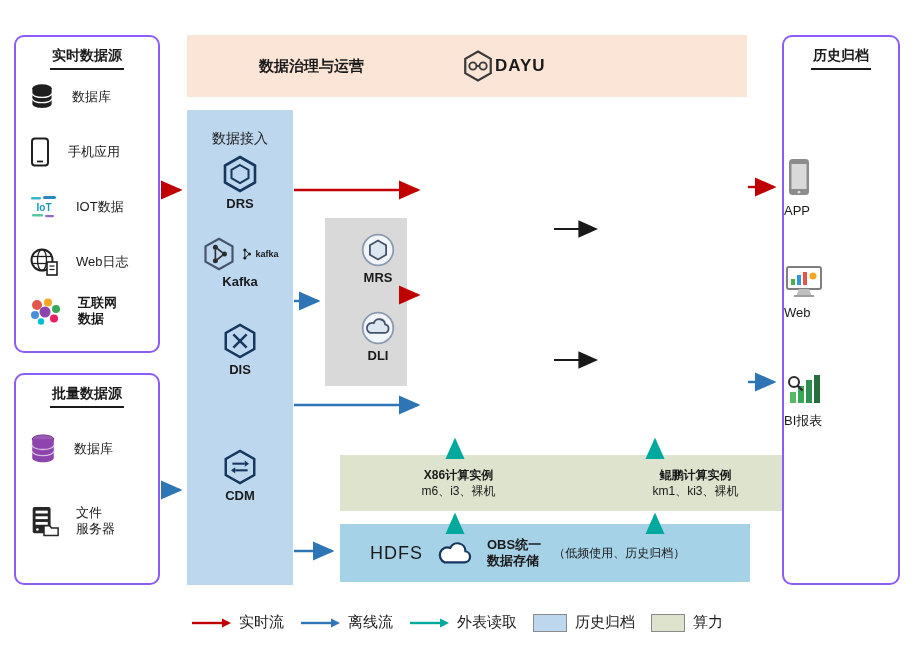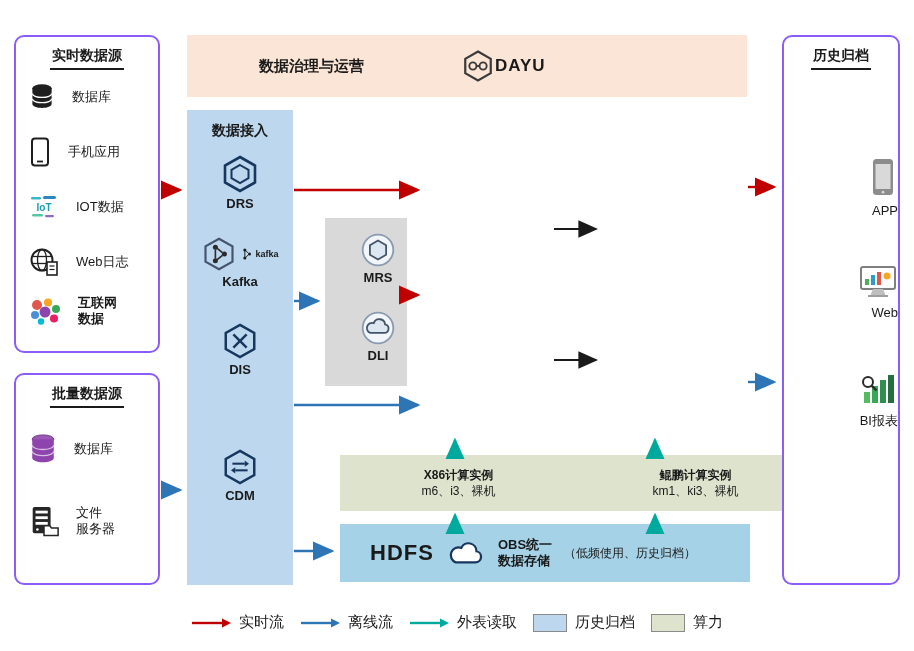--- a/index.html
+++ b/index.html
@@ -10,21 +10,21 @@
   .wbox{position:absolute;background:#fff;border:2px solid #8b5cf6;border-radius:10px;box-sizing:border-box;}
   .wbox-title{margin-top:10px;text-align:center;font-weight:bold;font-size:14px;}
   .wbox-title span{display:inline-block;border-bottom:2px solid #1a1a1a;padding:0 2px 3px;}
 
   .src-item{position:absolute;left:12px;display:flex;align-items:center;gap:16px;}
   .src-label{font-size:13px;line-height:1.25;}
   .pre{white-space:pre-line;}
 
   
   #ingestion{position:absolute;left:187px;top:110px;width:106px;height:475px;background:#bdd7ee;}
-  #ingestion .col-title{margin-top:12px;text-align:center;font-weight:bold;font-size:14px;}
+  #ingestion .col-title{margin-top:20px;text-align:center;font-weight:normal;font-size:14px;}
   .ing-item{position:absolute;left:0;width:100%;display:flex;flex-direction:column;align-items:center;gap:2px;}
   .ing-label{font-weight:bold;font-size:13px;}
   .kafka-row{display:flex;align-items:center;gap:3px;}
   .kafka-word{font-size:9px;font-weight:bold;}
 
   
   #processing{position:absolute;left:325px;top:218px;width:82px;height:168px;background:#d9d9d9;}
   .proc-item{position:absolute;left:0;width:100%;display:flex;flex-direction:column;align-items:center;gap:2px;margin-left:12px;}
   .proc-label{font-weight:bold;font-size:13px;}
 
@@ -35,26 +35,26 @@
   .dashed{position:absolute;border:2px dashed #3f3f3f;box-sizing:border-box;}
   .gnode{position:absolute;background:#4caf50;border:1px solid #3e9142;color:#fff;font-weight:bold;font-size:14px;display:flex;align-items:center;justify-content:center;box-sizing:border-box;}
 
   
   #compute{position:absolute;left:340px;top:455px;width:474px;height:56px;background:#dde3cd;display:flex;}
   .cgroup{flex:1;display:flex;flex-direction:column;align-items:center;justify-content:center;line-height:1.35;}
   .cgroup .ct{font-weight:bold;font-size:12px;}
   .cgroup .cs{font-size:12px;}
 
   #storage{position:absolute;left:340px;top:524px;width:410px;height:58px;background:#a6d2e8;display:flex;align-items:center;gap:12px;padding-left:30px;box-sizing:border-box;}
-  #hdfs-label{font-weight:bold;font-size:22px;letter-spacing:1px;text-align:center;}
+  #hdfs-label{font-weight:normal;font-size:18px;letter-spacing:1px;text-align:center;}
   #obs-label{font-weight:bold;font-size:13px;line-height:1.2;}
   #obs-note{font-size:12px;}
 
   
-  .app-item{position:absolute;left:0;width:100%;display:flex;flex-direction:column;align-items:flex-end;gap:6px;}
+  .app-item{position:absolute;left:0;width:100%;display:flex;flex-direction:column;align-items:flex-start;gap:6px;}
   .app-label{font-size:13px;}
 
   
   #banner{position:absolute;left:187px;top:35px;width:560px;height:62px;background:#fbe5d6;}
   #banner-title{position:absolute;left:72px;top:50%;transform:translateY(-50%);font-weight:bold;font-size:15px;}
   #dayu{position:absolute;left:274px;top:50%;transform:translateY(-50%);display:flex;align-items:center;}
   #dayu-text{font-weight:bold;font-size:17px;letter-spacing:1px;}
 
   
   #arrows{position:absolute;left:0;top:0;width:914px;height:651px;pointer-events:none;z-index:5;}

